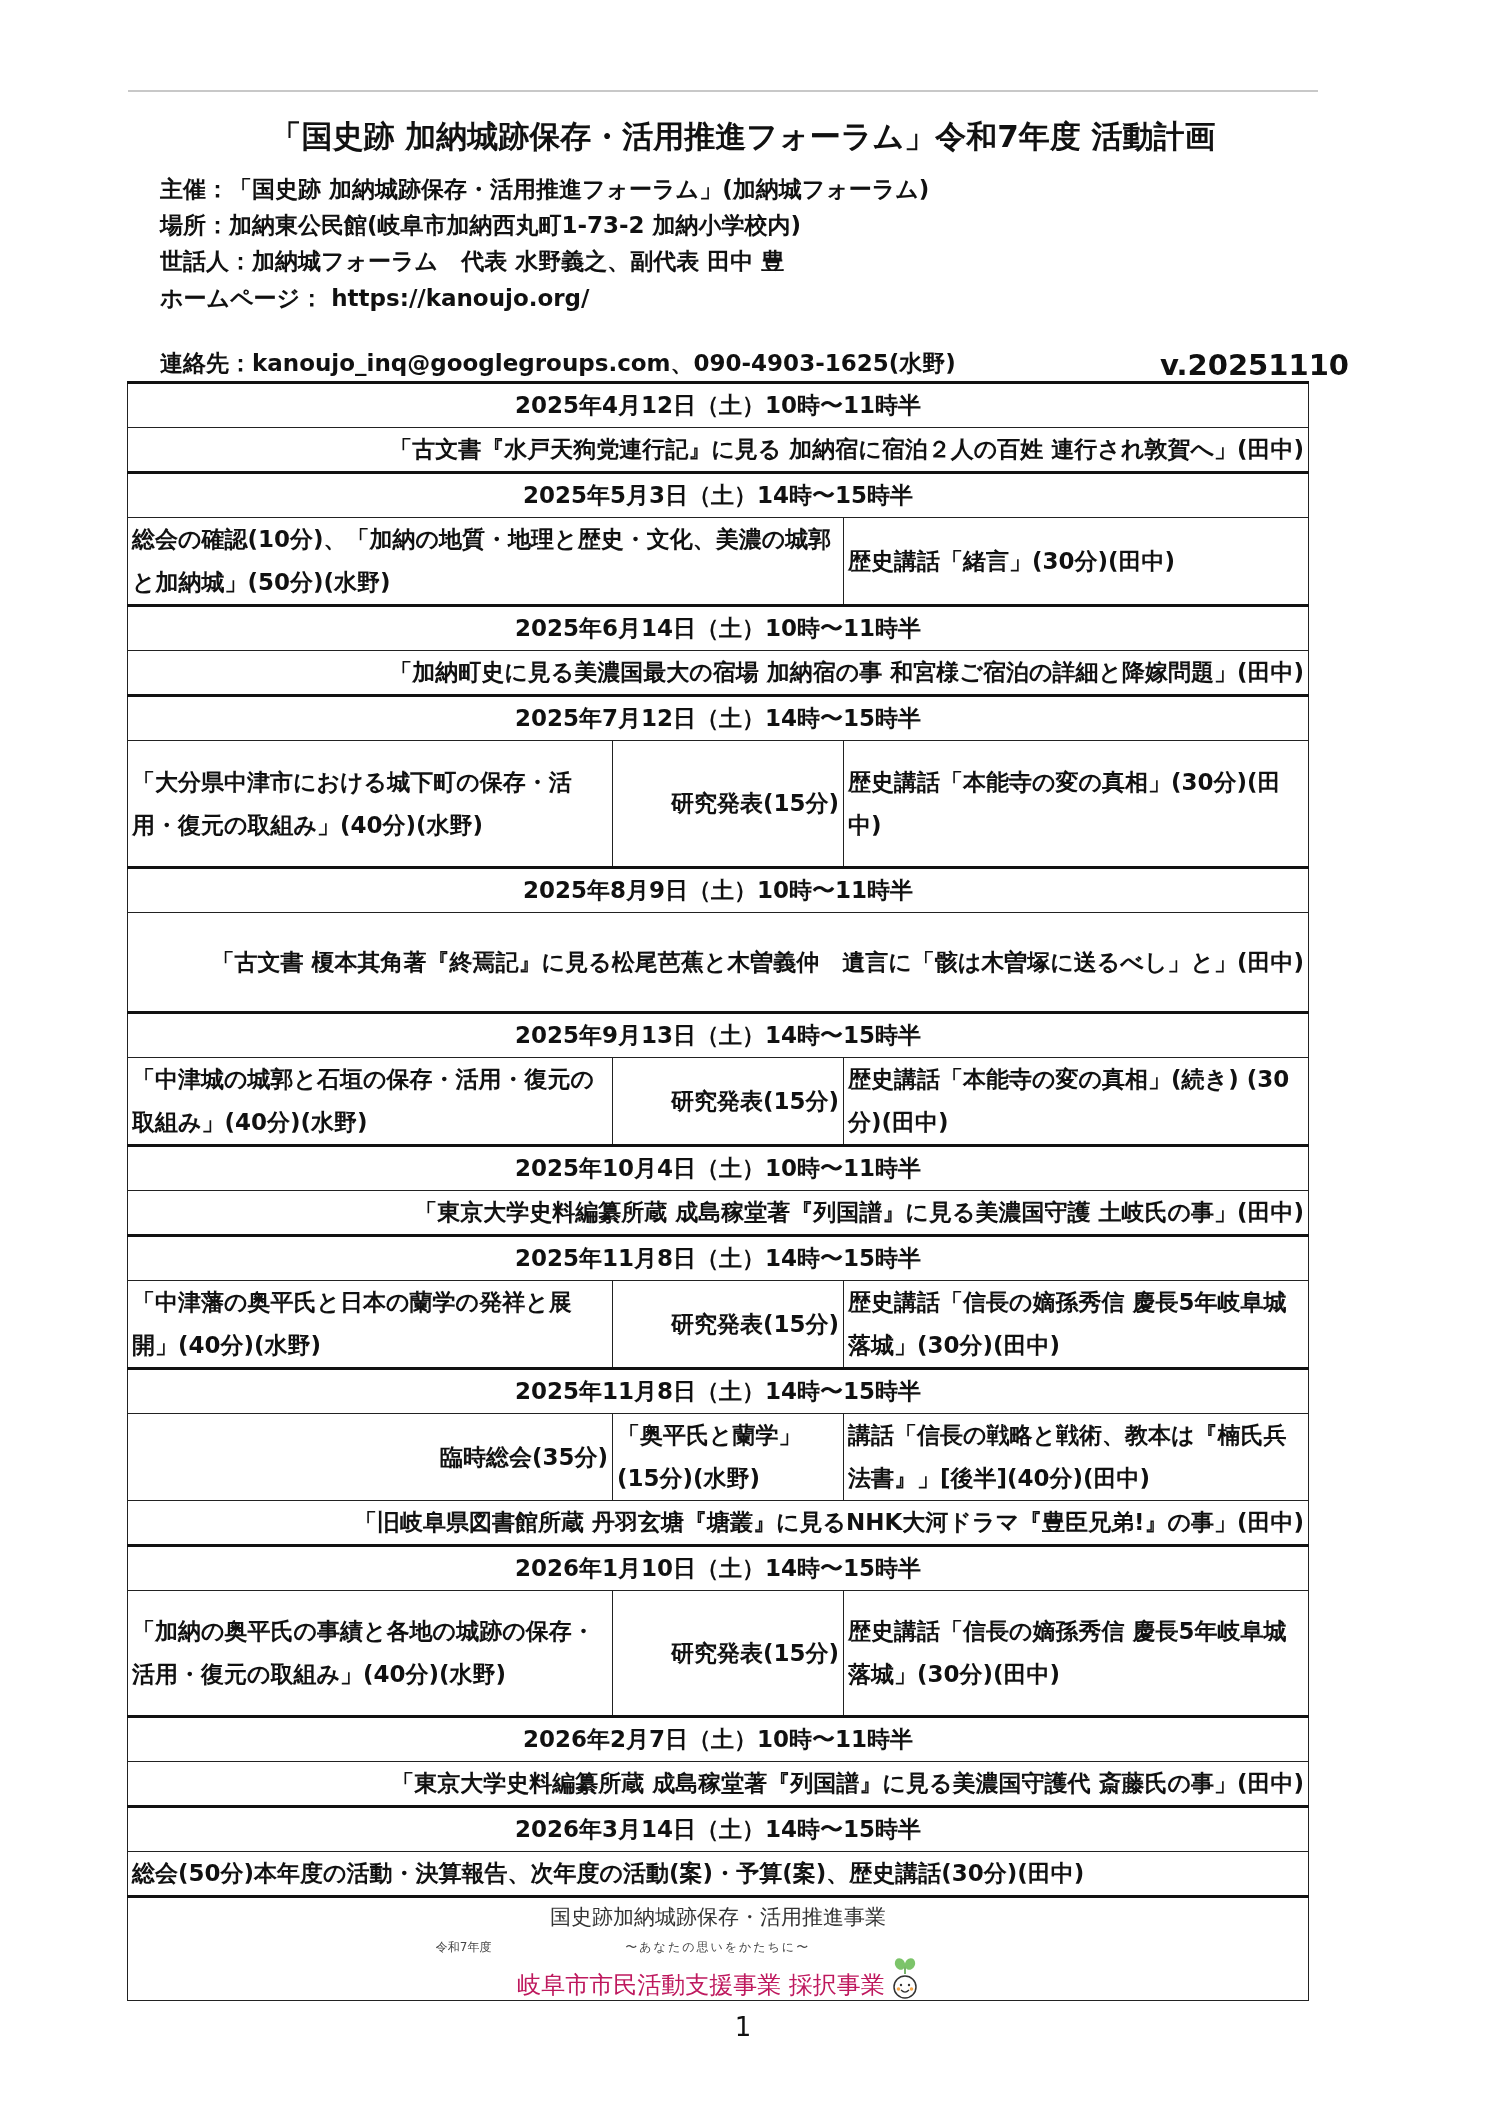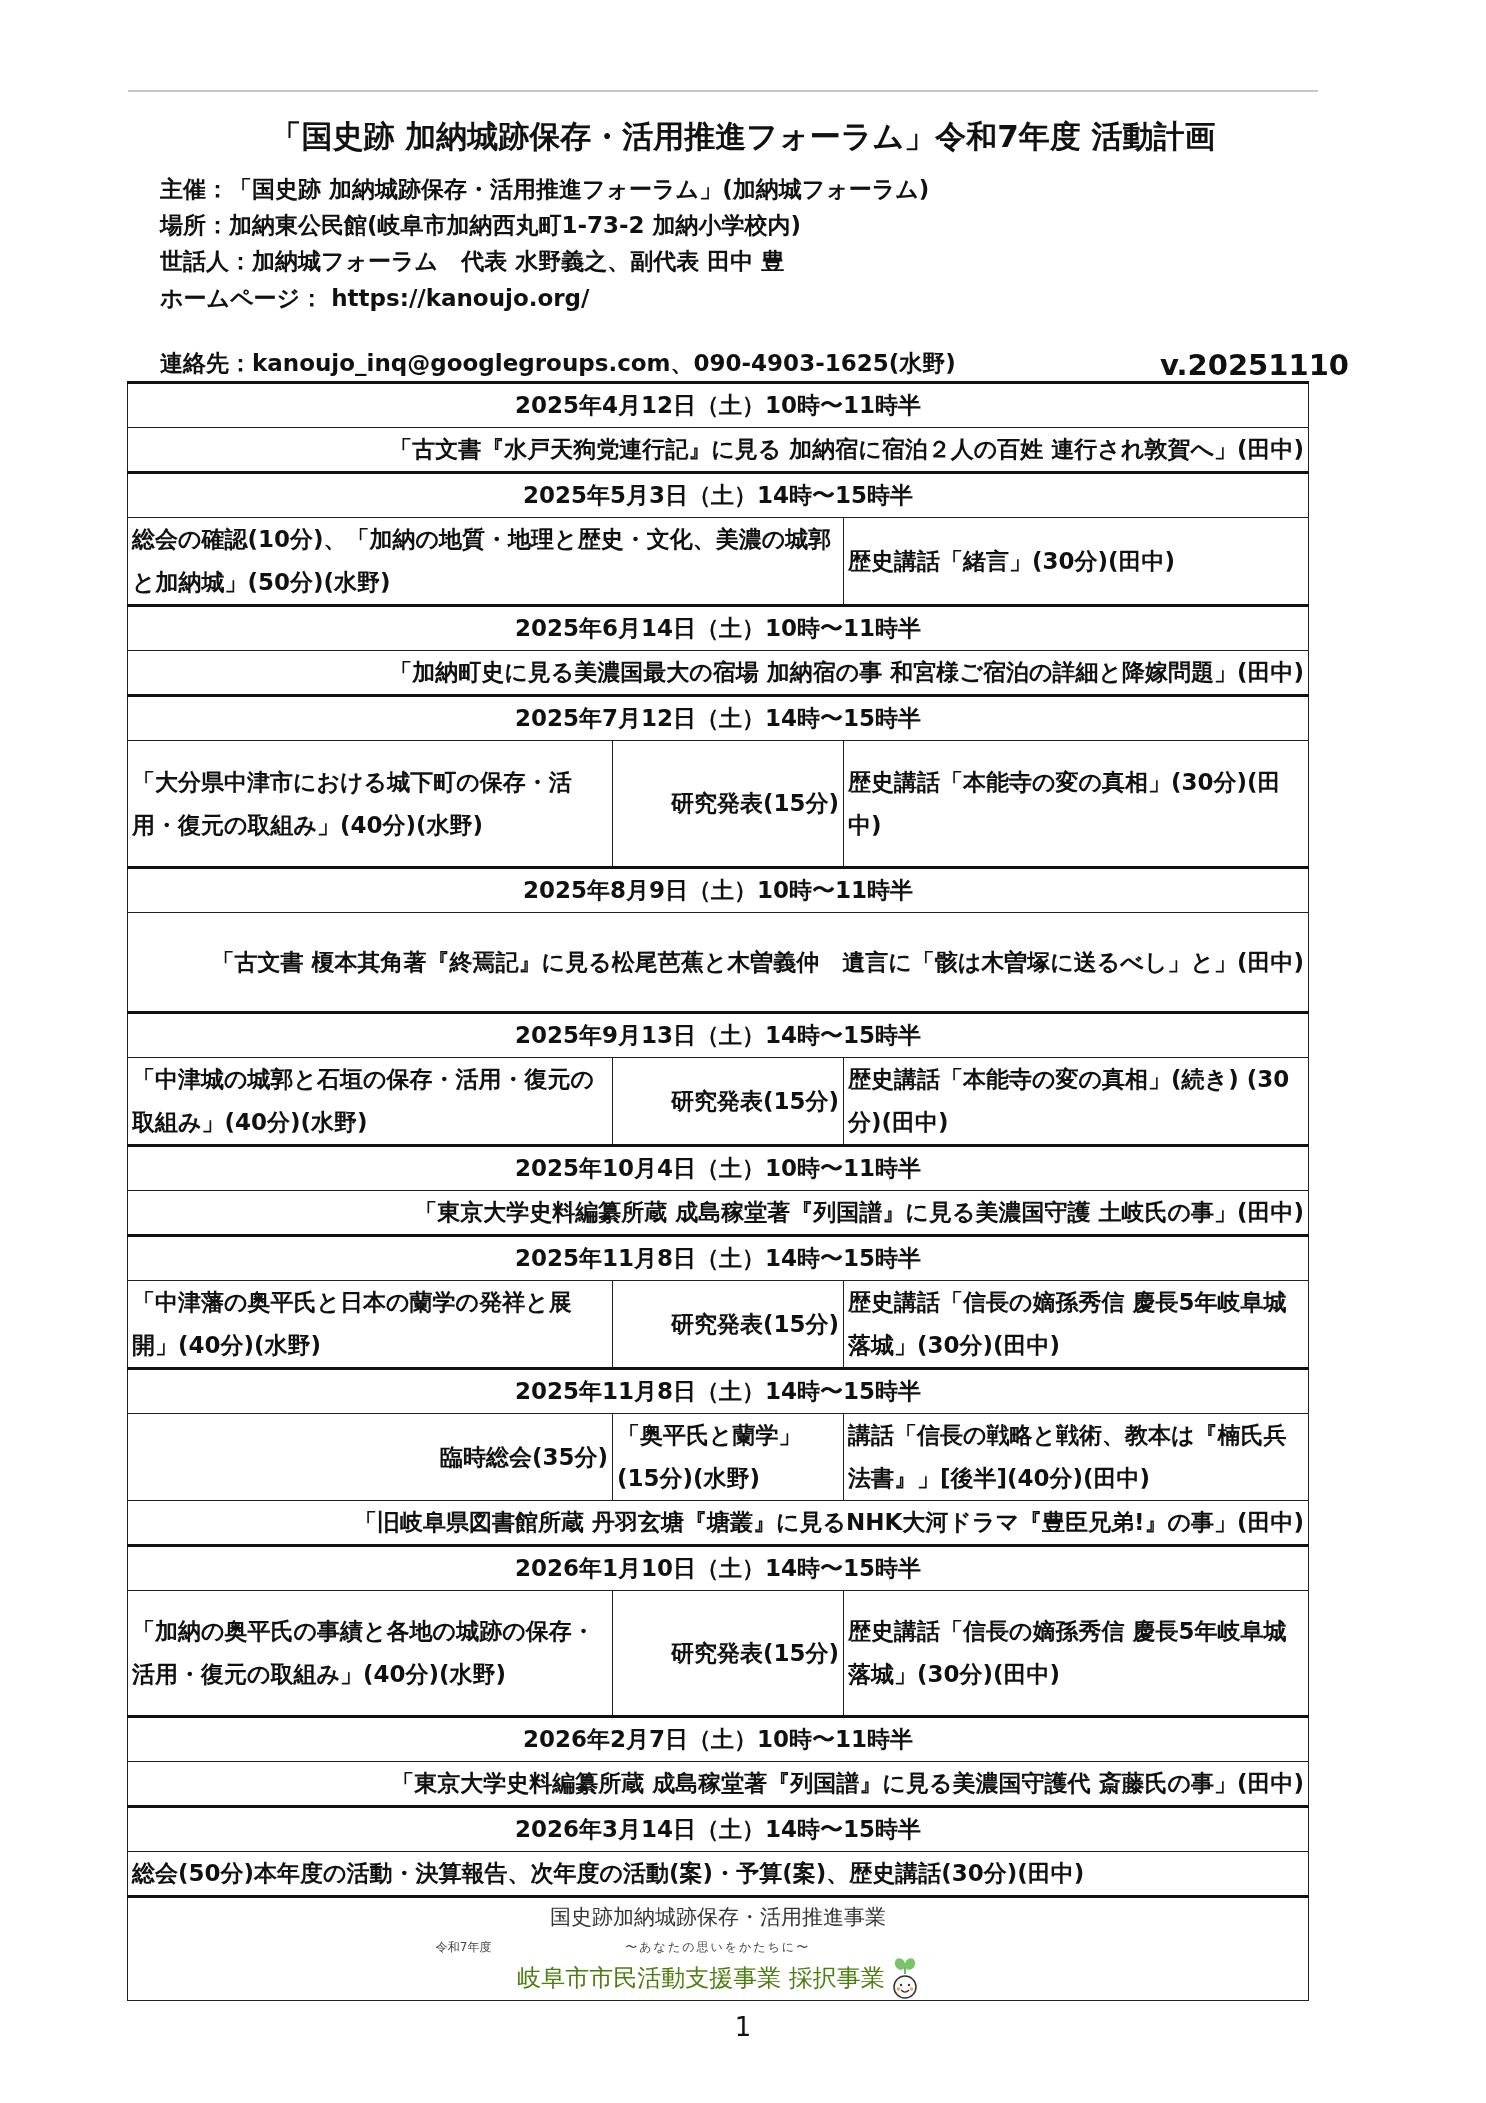--- a/index.html
+++ b/index.html
@@ -14,21 +14,21 @@
   table.sched td { border:1.5px solid #222; font-size:23px; font-weight:bold; padding:0 4px; line-height:43px; vertical-align:middle; overflow:hidden; }
   table.sched tr.date td { border-top:3px solid #111; text-align:center; height:40px; }
   table.sched td.c { text-align:right; }
   table.sched td.l { text-align:left; }
   table.sched tr.multi td { line-height:43px; }
   .footer-cell { text-align:center; font-weight:normal !important; color:#333; }
   .footer-line1 { font-size:21px; color:#333; margin-top:4px; line-height:30px; }
   .footer-small { font-size:12px; color:#444; line-height:18px; margin-top:6px; position:relative; }
   .footer-small span.a { position:relative; left:-160px; }
   .footer-small span.b { position:relative; left:-30px; letter-spacing:2px;font-family:Liberation Serif, serif; }
-  .footer-line2 { font-size:24px; color:#4d7c0f; line-height:30px; display:inline-flex; align-items:center; gap:6px; }
+  .footer-line2 { font-size:24px; color:#be185d; line-height:30px; display:inline-flex; align-items:flex-end; gap:6px; }
   .smiley { display:inline-block; width:28px; height:44px; position:relative; vertical-align:bottom; }
   .pagenum { position:absolute; left:0; width:1486px; text-align:center; top:2012px; font-size:26px; font-weight:normal; color:#111; }
 </style>
 </head>
 <body>
 
 <div class="topline"></div>
 
 <div class="title">「国史跡 加納城跡保存・活用推進フォーラム」令和7年度 活動計画</div>
 

